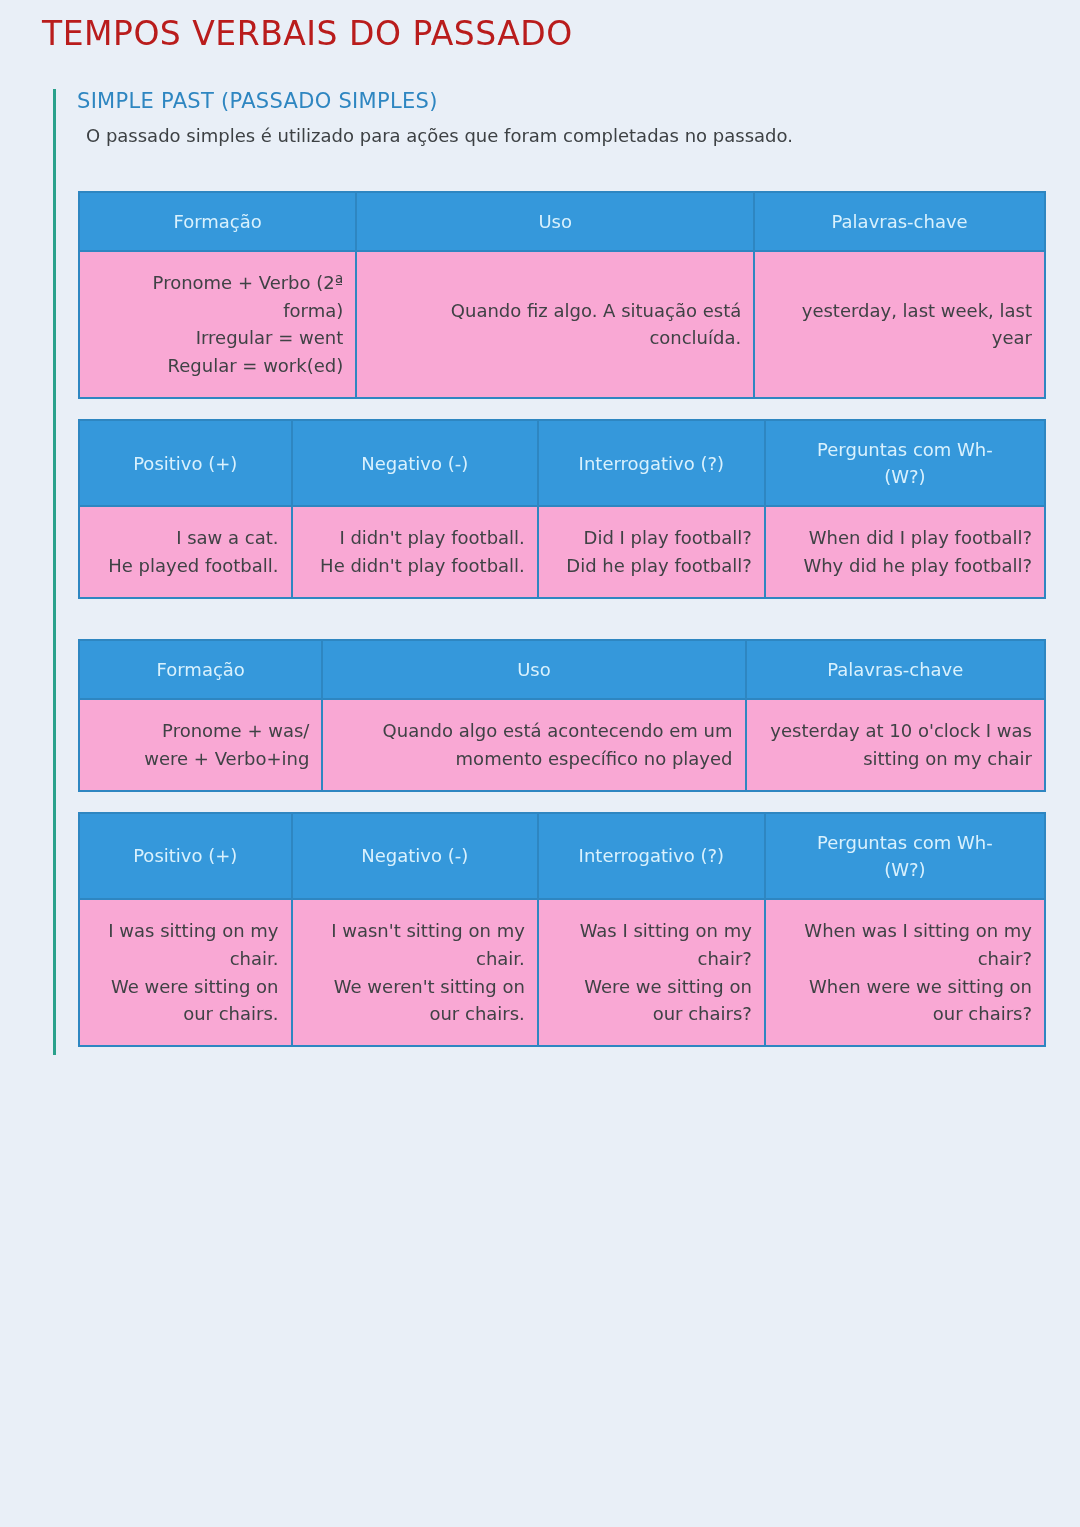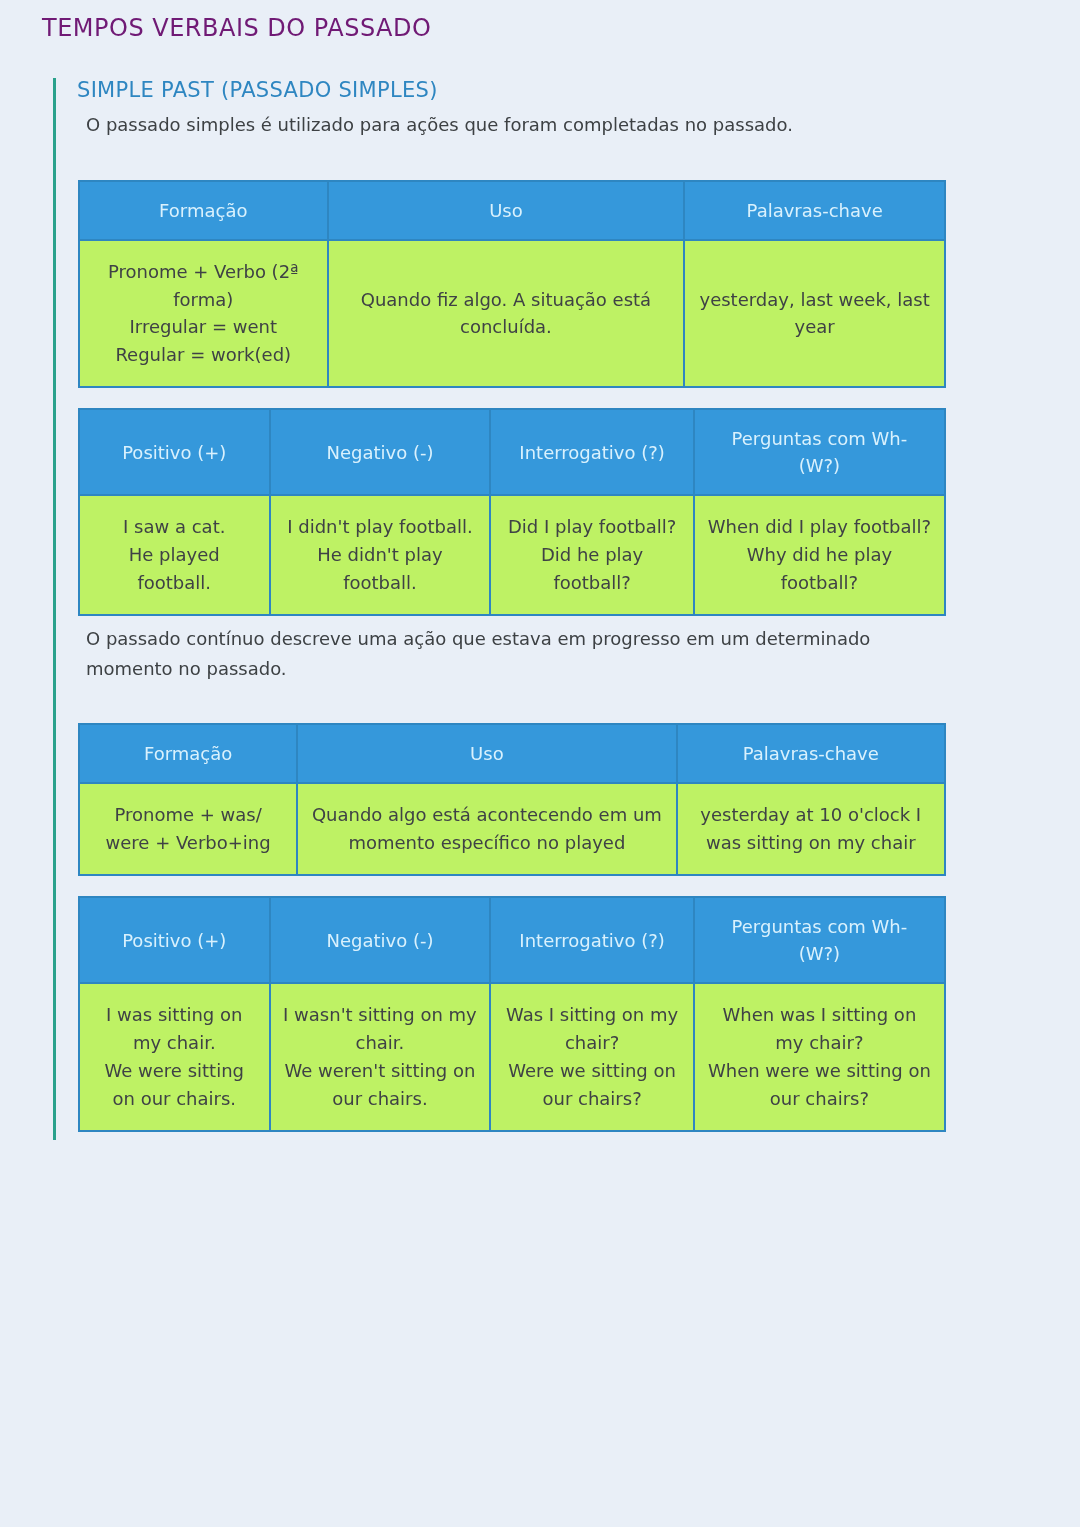--- a/index.html
+++ b/index.html
@@ -8,24 +8,24 @@
     width: 1080px; height: 1527px;
     background: #e9eff7;
     font-family: "DejaVu Sans", "Liberation Sans", sans-serif;
     color: #3f4245;
     overflow: hidden;
   }
   .page { width: 1080px; height: 1527px; position: relative; }
   .page-title {
     margin: 0;
     padding: 14px 0 0 42px;
-    font-size: 24px;
+    font-size: 33px;
     font-weight: 400;
     letter-spacing: 0.5px;
-    color: #701a75;
+    color: #b91c1c;
   }
   .content-wrap {
     display: flex;
     margin: 36px 30px 0 53px;
   }
   .accent-bar {
     width: 3px;
     background: #2aa18c;
     flex: 0 0 3px;
   }
@@ -44,43 +44,43 @@
   .section-desc {
     margin: 8px 0 0 9px;
     max-width: 830px;
     font-size: 18px;
     line-height: 1.65;
     color: #3d4144;
   }
   .grammar-table {
     border-collapse: collapse;
     table-layout: fixed;
-    width: 868px;
+    width: 968px;
     margin-left: 1px;
     font-size: 18px;
   }
   .formation-table { margin-top: 40px; }
   .examples-table { margin-top: 20px; }
   .grammar-table th {
     background: #3598db;
     color: #d9f1fd;
     font-weight: 400;
     border: 2px solid #2e86c1;
     padding: 15px 10px;
     text-align: center;
     line-height: 1.5;
     white-space: pre-line;
     vertical-align: middle;
   }
   .grammar-table td {
-    background: #bef264;
+    background: #f9a8d4;
     color: #3f4245;
     border: 2px solid #2e86c1;
     padding: 17px 12px;
-    text-align: center;
+    text-align: right;
     line-height: 1.55;
     white-space: pre-line;
     vertical-align: middle;
   }
   
   .t-form-1 col.c1 { width: 28.7%; } .t-form-1 col.c2 { width: 41.2%; } .t-form-1 col.c3 { width: 30.1%; }
   .t-form-2 col.c1 { width: 25.2%; } .t-form-2 col.c2 { width: 43.8%; } .t-form-2 col.c3 { width: 31.0%; }
   .cols4 col.c1 { width: 22.0%; } .cols4 col.c2 { width: 25.5%; } .cols4 col.c3 { width: 23.5%; } .cols4 col.c4 { width: 29.0%; }
 </style>
 </head>
@@ -147,21 +147,20 @@
               <td>Did I play football?
 Did he play football?</td>
               <td>When did I play football?
 Why did he play football?</td>
             </tr>
           </tbody>
         </table>
       </section>
 
       <section class="tense-section">
-        <p class="section-desc">O passado contínuo descreve uma ação que estava em progresso em um determinado momento no passado.</p>
 
         <table class="grammar-table formation-table t-form-2">
           <colgroup>
               <col class="c1">
               <col class="c2">
               <col class="c3">
             </colgroup>
           <thead>
             <tr>
               <th>Formação</th>

